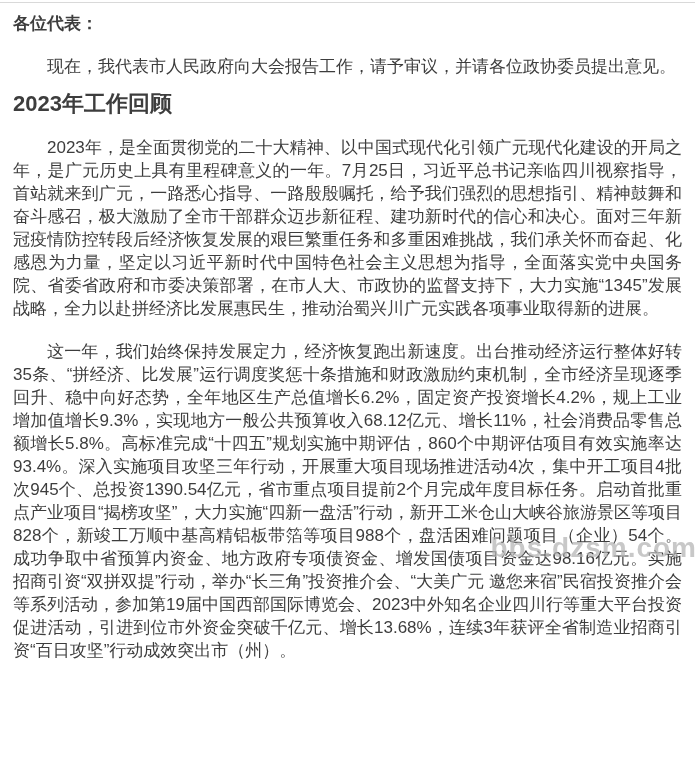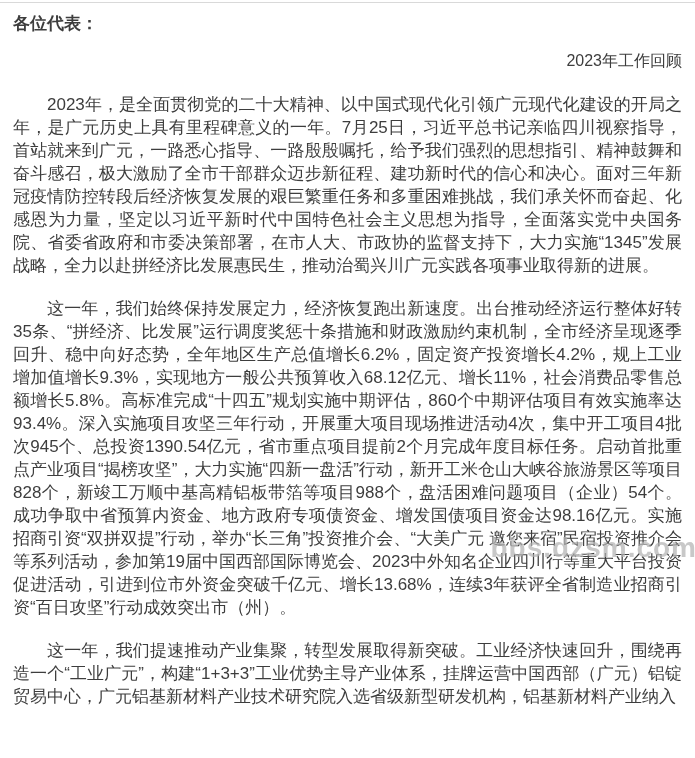--- a/index.html
+++ b/index.html
@@ -40,24 +40,24 @@
   }
   .para {
     margin: 20px 0 0 0;
     text-indent: 2em;
   }
   .para b {
     font-weight: normal;
   }
   .section-title {
     margin: 14px 0 0 0;
-    font-size: 16px;
+    font-size: 22px;
     line-height: 24px;
-    font-weight: normal;
-    text-align: right;
+    font-weight: bold;
+    text-align: left;
     text-indent: 0;
   }
   .watermark {
     position: absolute;
     right: -2px;
     bottom: -3px;
     font-size: 28px;
     font-weight: bold;
     letter-spacing: 1px;
     color: #b4b4b4;
@@ -67,23 +67,23 @@
   }
 </style>
 </head>
 <body>
 
 <div class="page">
   <div class="top-rule"></div>
 
   <p class="salutation">各位代表：</p>
 
+  <p class="para">现在，我代表市人民政府向大会报告工作，请予审议，并请各位政协委员提出意见。</p>
 
   <h2 class="section-title">2023年工作回顾</h2>
 
   <div>
       <p class="para"><span>2023年，是全面贯彻党的二十大精神、以中国式现代化引领广元现代化建设的开局之年，是广元历史上具有里程碑意义的一年。7月25日，习近平总书记亲临四川视察指导，首站就来到广元，一路悉心指导、一路殷殷嘱托，给予我们强烈的思想指引、精神鼓舞和奋斗感召，极大激励了全市干部群众迈步新征程、建功新时代的信心和决心。面对三年新冠疫情防控转段后经济恢复发展的艰巨繁重任务和多重困难挑战，我们承关怀而奋起、化感恩为力量，坚定以习近平新时代中国特色社会主义思想为指导，全面落实党中央国务院、省委省政府和市委决策部署，在市人大、市政协的监督支持下，大力实施“1345”发展战略，全力以赴拼经济比发展惠民生，推动治蜀兴川广元实践各项事业取得新的进展。</span></p>
       <p class="para"><b>这一年，我们始终保持发展定力，经济恢复跑出新速度。</b><span>出台推动经济运行整体好转35条、“拼经济、比发展”运行调度奖惩十条措施和财政激励约束机制，全市经济呈现逐季回升、稳中向好态势，全年地区生产总值增长6.2%，固定资产投资增长4.2%，规上工业增加值增长9.3%，实现地方一般公共预算收入68.12亿元、增长11%，社会消费品零售总额增长5.8%。高标准完成“十四五”规划实施中期评估，860个中期评估项目有效实施率达93.4%。深入实施项目攻坚三年行动，开展重大项目现场推进活动4次，集中开工项目4批次945个、总投资1390.54亿元，省市重点项目提前2个月完成年度目标任务。启动首批重点产业项目“揭榜攻坚”，大力实施“四新一盘活”行动，新开工米仓山大峡谷旅游景区等项目828个，新竣工万顺中基高精铝板带箔等项目988个，盘活困难问题项目（企业）54个。成功争取中省预算内资金、地方政府专项债资金、增发国债项目资金达98.16亿元。实施招商引资“双拼双提”行动，举办“长三角”投资推介会、“大美广元 邀您来宿”民宿投资推介会等系列活动，参加第19届中国西部国际博览会、2023中外知名企业四川行等重大平台投资促进活动，引进到位市外资金突破千亿元、增长13.68%，连续3年获评全省制造业招商引资“百日攻坚”行动成效突出市（州）。</span></p>
-      <p class="para"><b>这一年，我们提速推动产业集聚，转型发展取得新突破。</b><span>工业经济快速回升，围绕再造一个“工业广元”，构建“1+3+3”工业优势主导产业体系，挂牌运营中国西部（广元）铝锭贸易中心，广元铝基新材料产业技术研究院入选省级新型研发机构，铝基新材料产业纳入</span></p>
     </div>
 
   <div class="watermark">bbs.dzsm.com</div>
 </div>
 
 </body></html>

